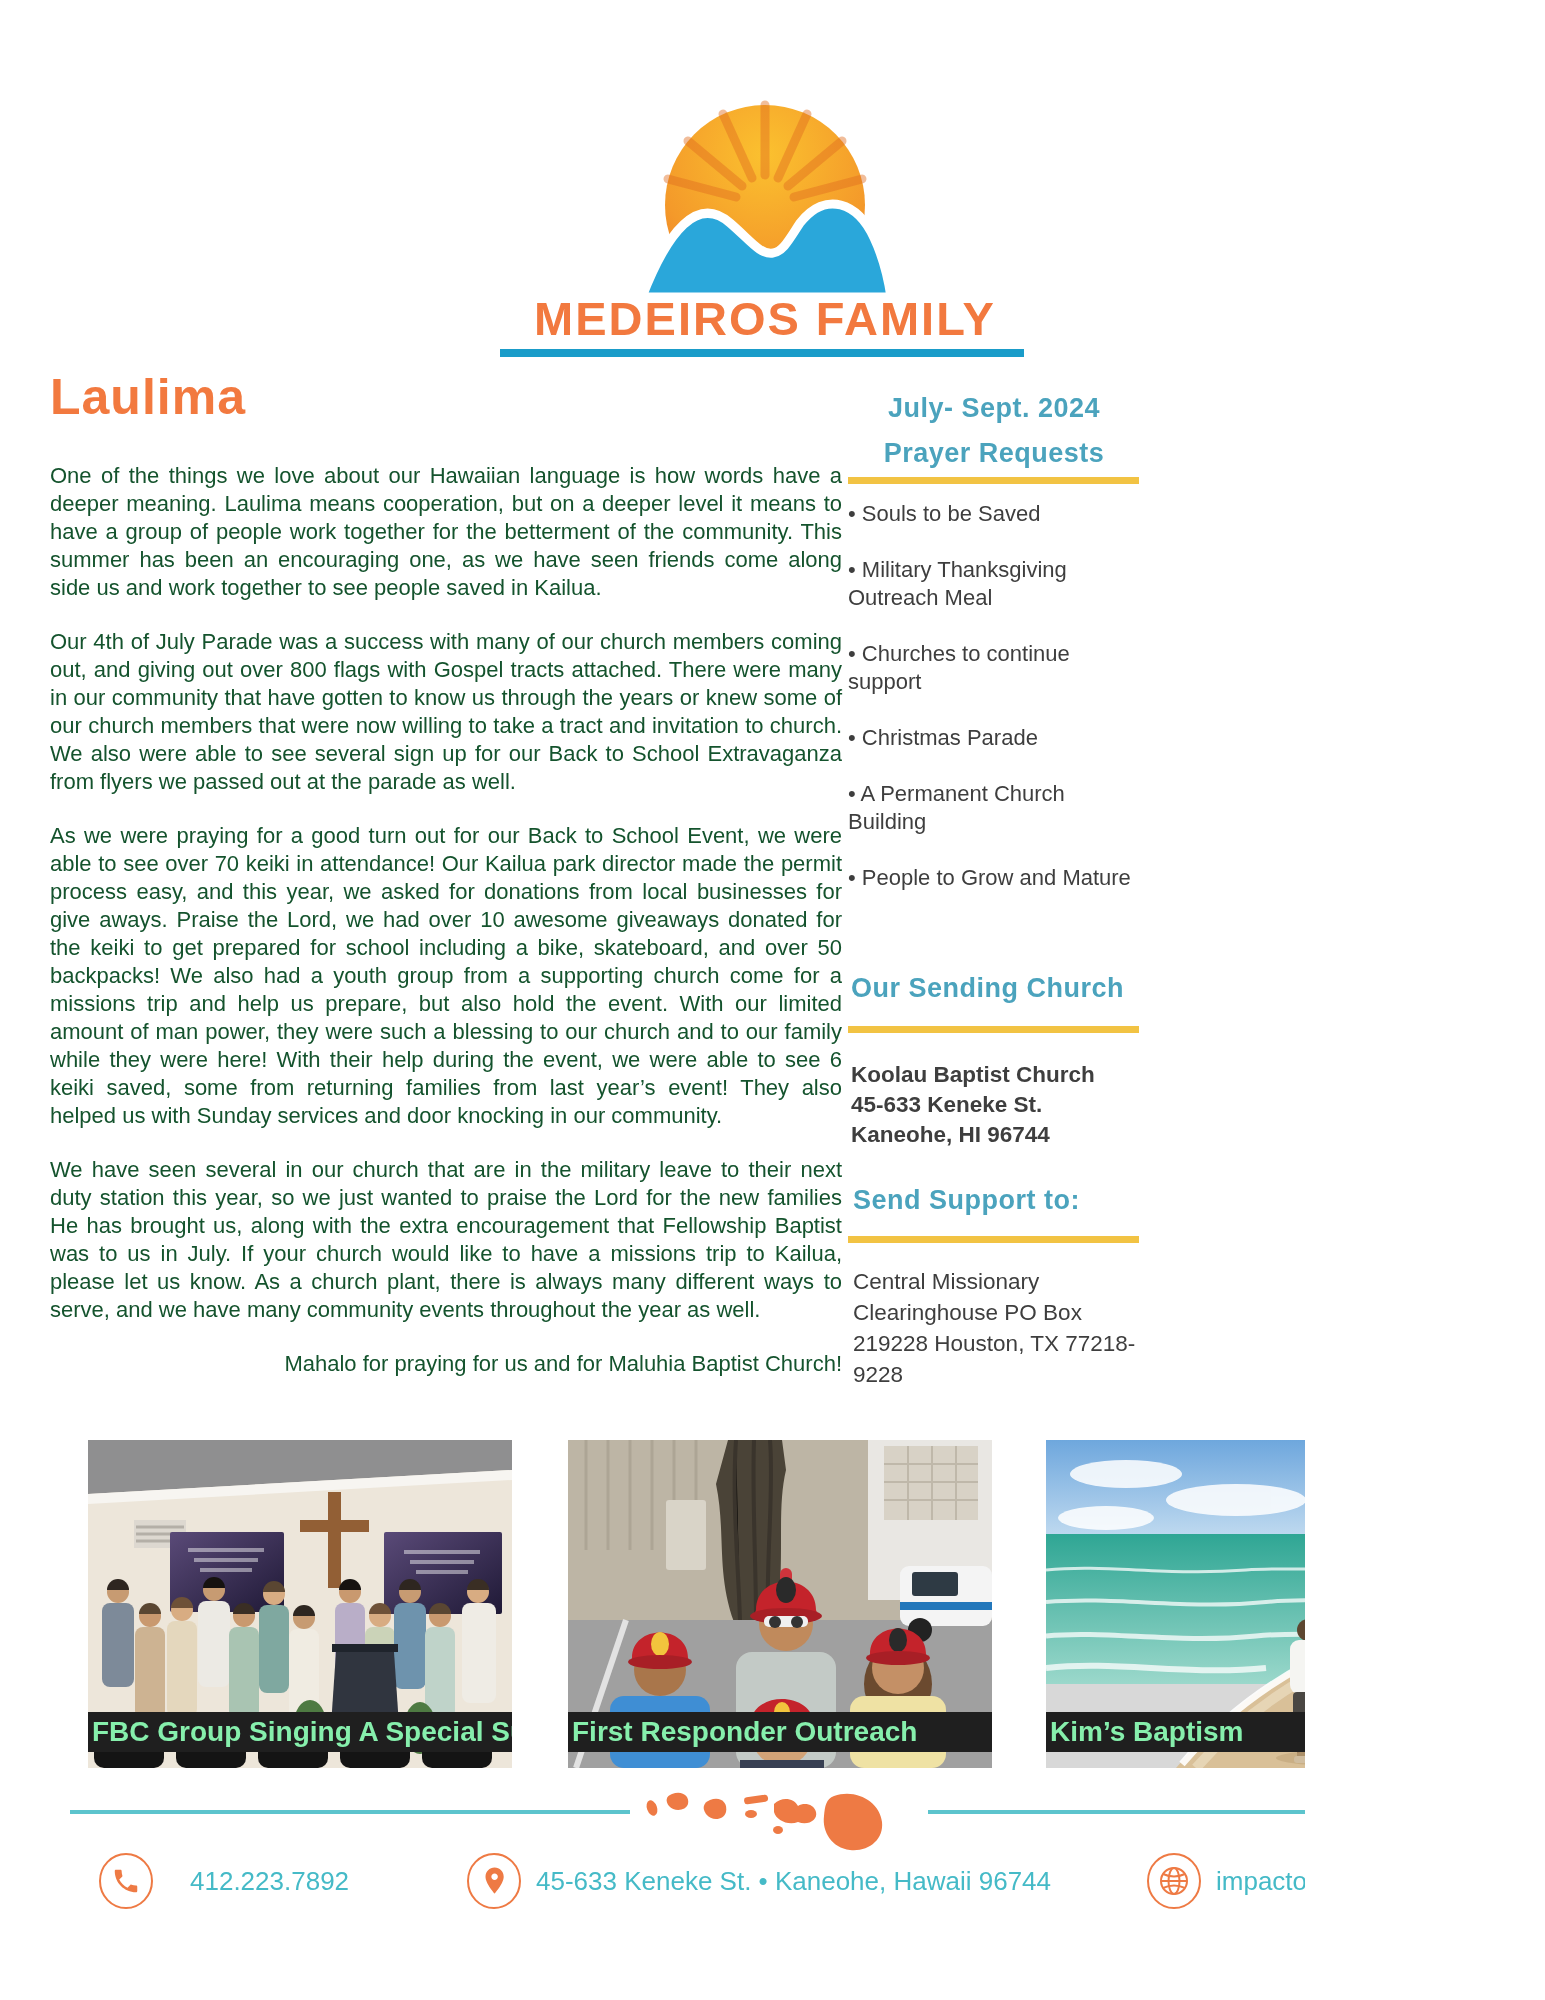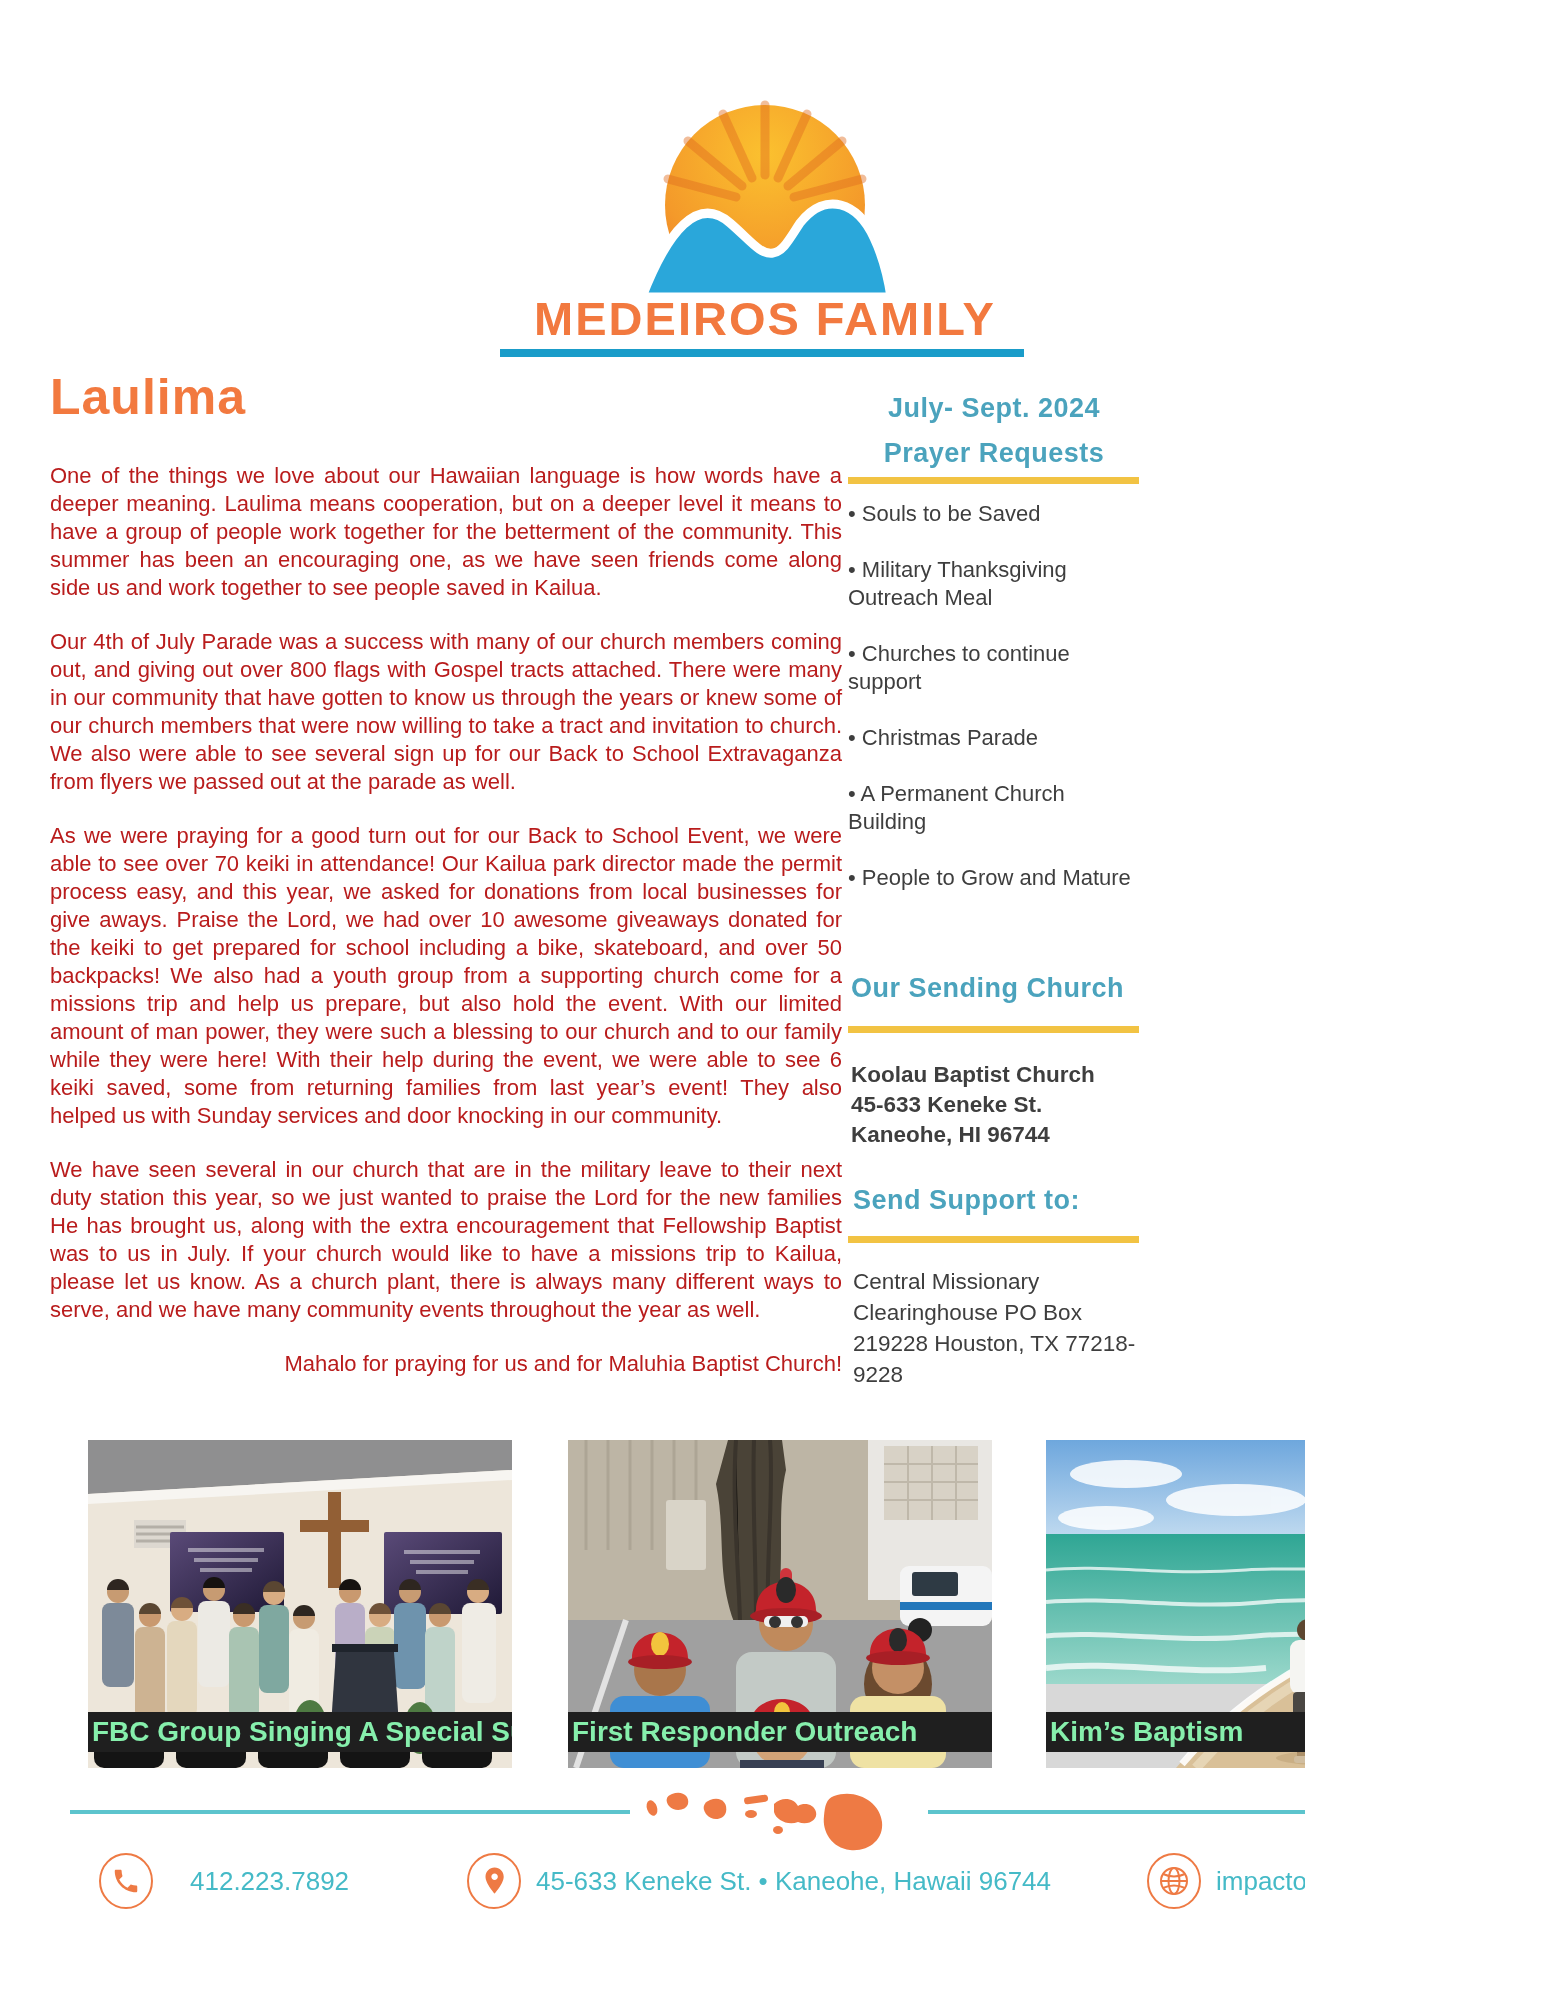--- a/index.html
+++ b/index.html
@@ -7,21 +7,21 @@
   .page{position:relative;width:1305px;height:2000px;background:#ffffff;overflow:hidden;}
   .abs{position:absolute;}
 
   
   .brand{left:385px;top:291px;width:760px;text-align:center;font-size:47px;font-weight:800;
          letter-spacing:2px;color:#F2793F;}
   .brand-rule{left:500px;top:349px;width:524px;height:8px;background:#1A9CC9;}
 
   
   .article-title{left:50px;top:368px;font-size:50px;font-weight:800;color:#F2793F;letter-spacing:1px;}
-  .article-body{left:50px;top:462px;width:792px;font-size:22px;line-height:28px;color:#b91c1c;}
+  .article-body{left:50px;top:462px;width:792px;font-size:22px;line-height:28px;color:#14532d;}
   .article-body p{margin:0 0 26px 0;text-align:justify;}
   .article-body p.closing{text-align:right;margin-bottom:0;}
 
   
   .side-title{color:#4BA3BD;font-weight:800;font-size:27px;letter-spacing:0.5px;}
   .prayer-title{left:848px;top:386px;width:292px;text-align:center;line-height:45px;}
   .rule-yellow{height:7px;background:#F2C343;}
   .prayer-rule{left:848px;top:477px;width:291px;}
   .prayer-list{left:848px;top:500px;width:292px;font-size:22px;line-height:28px;}
   .prayer-list .pr-item{margin-bottom:28px;}

